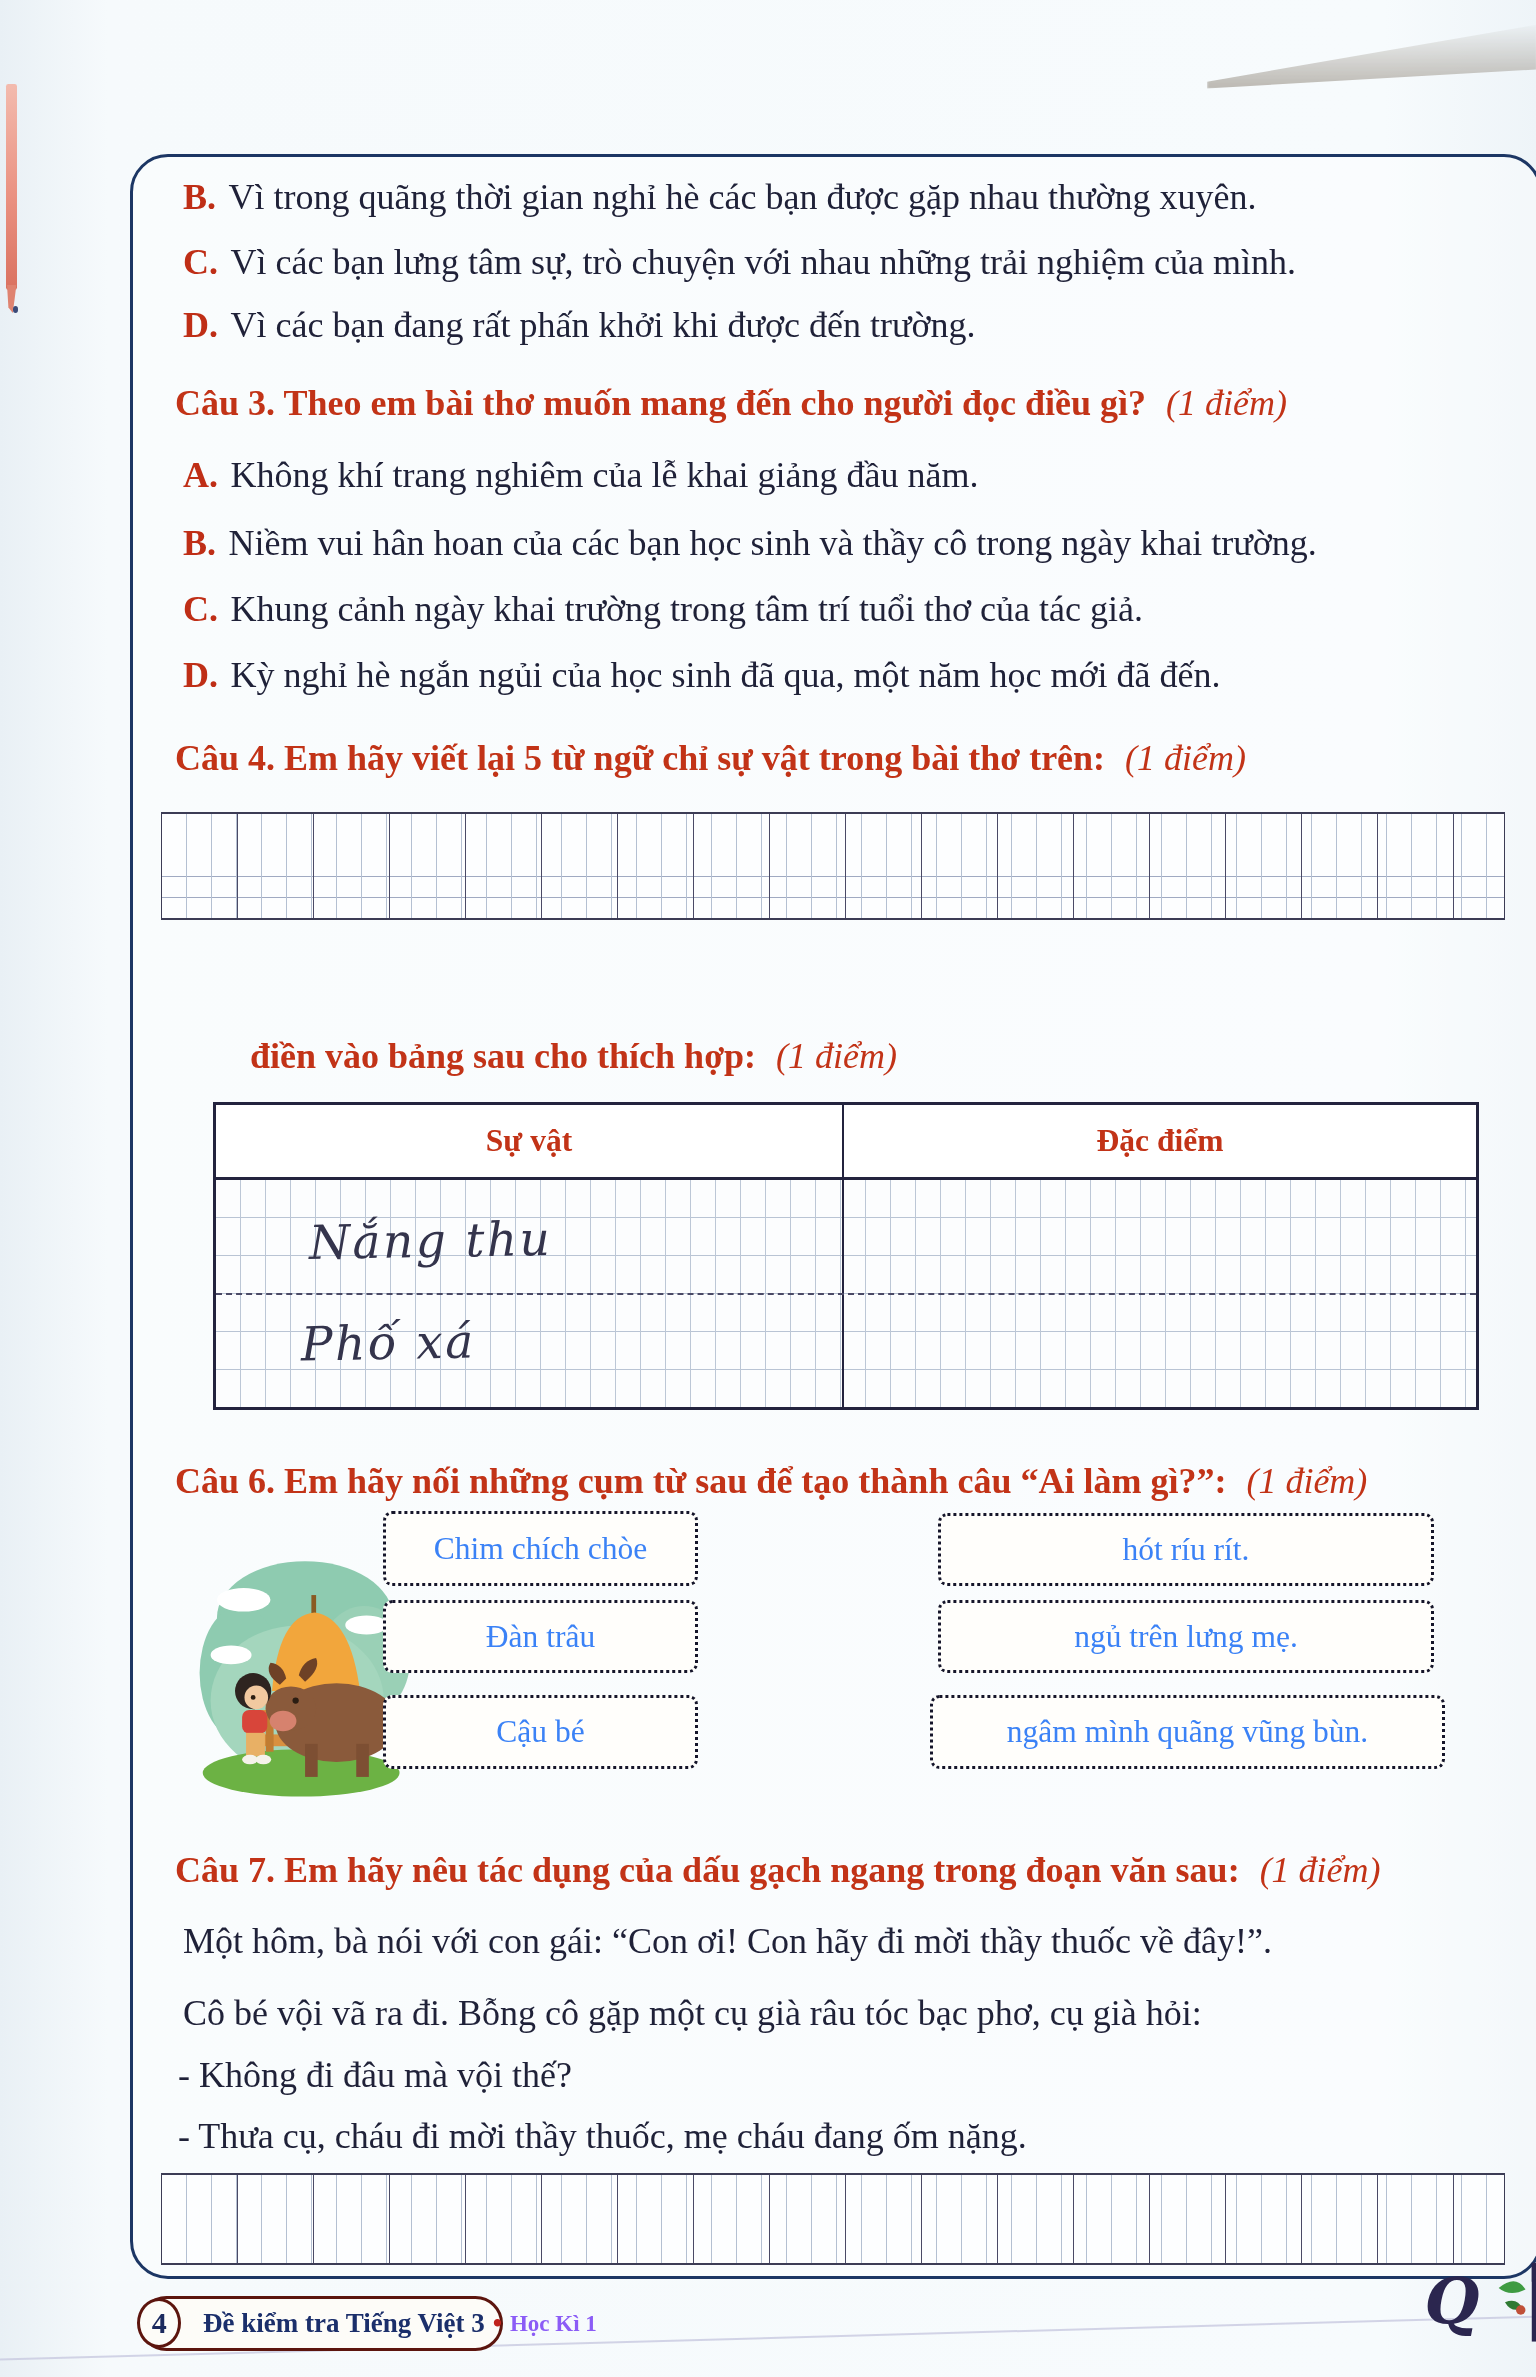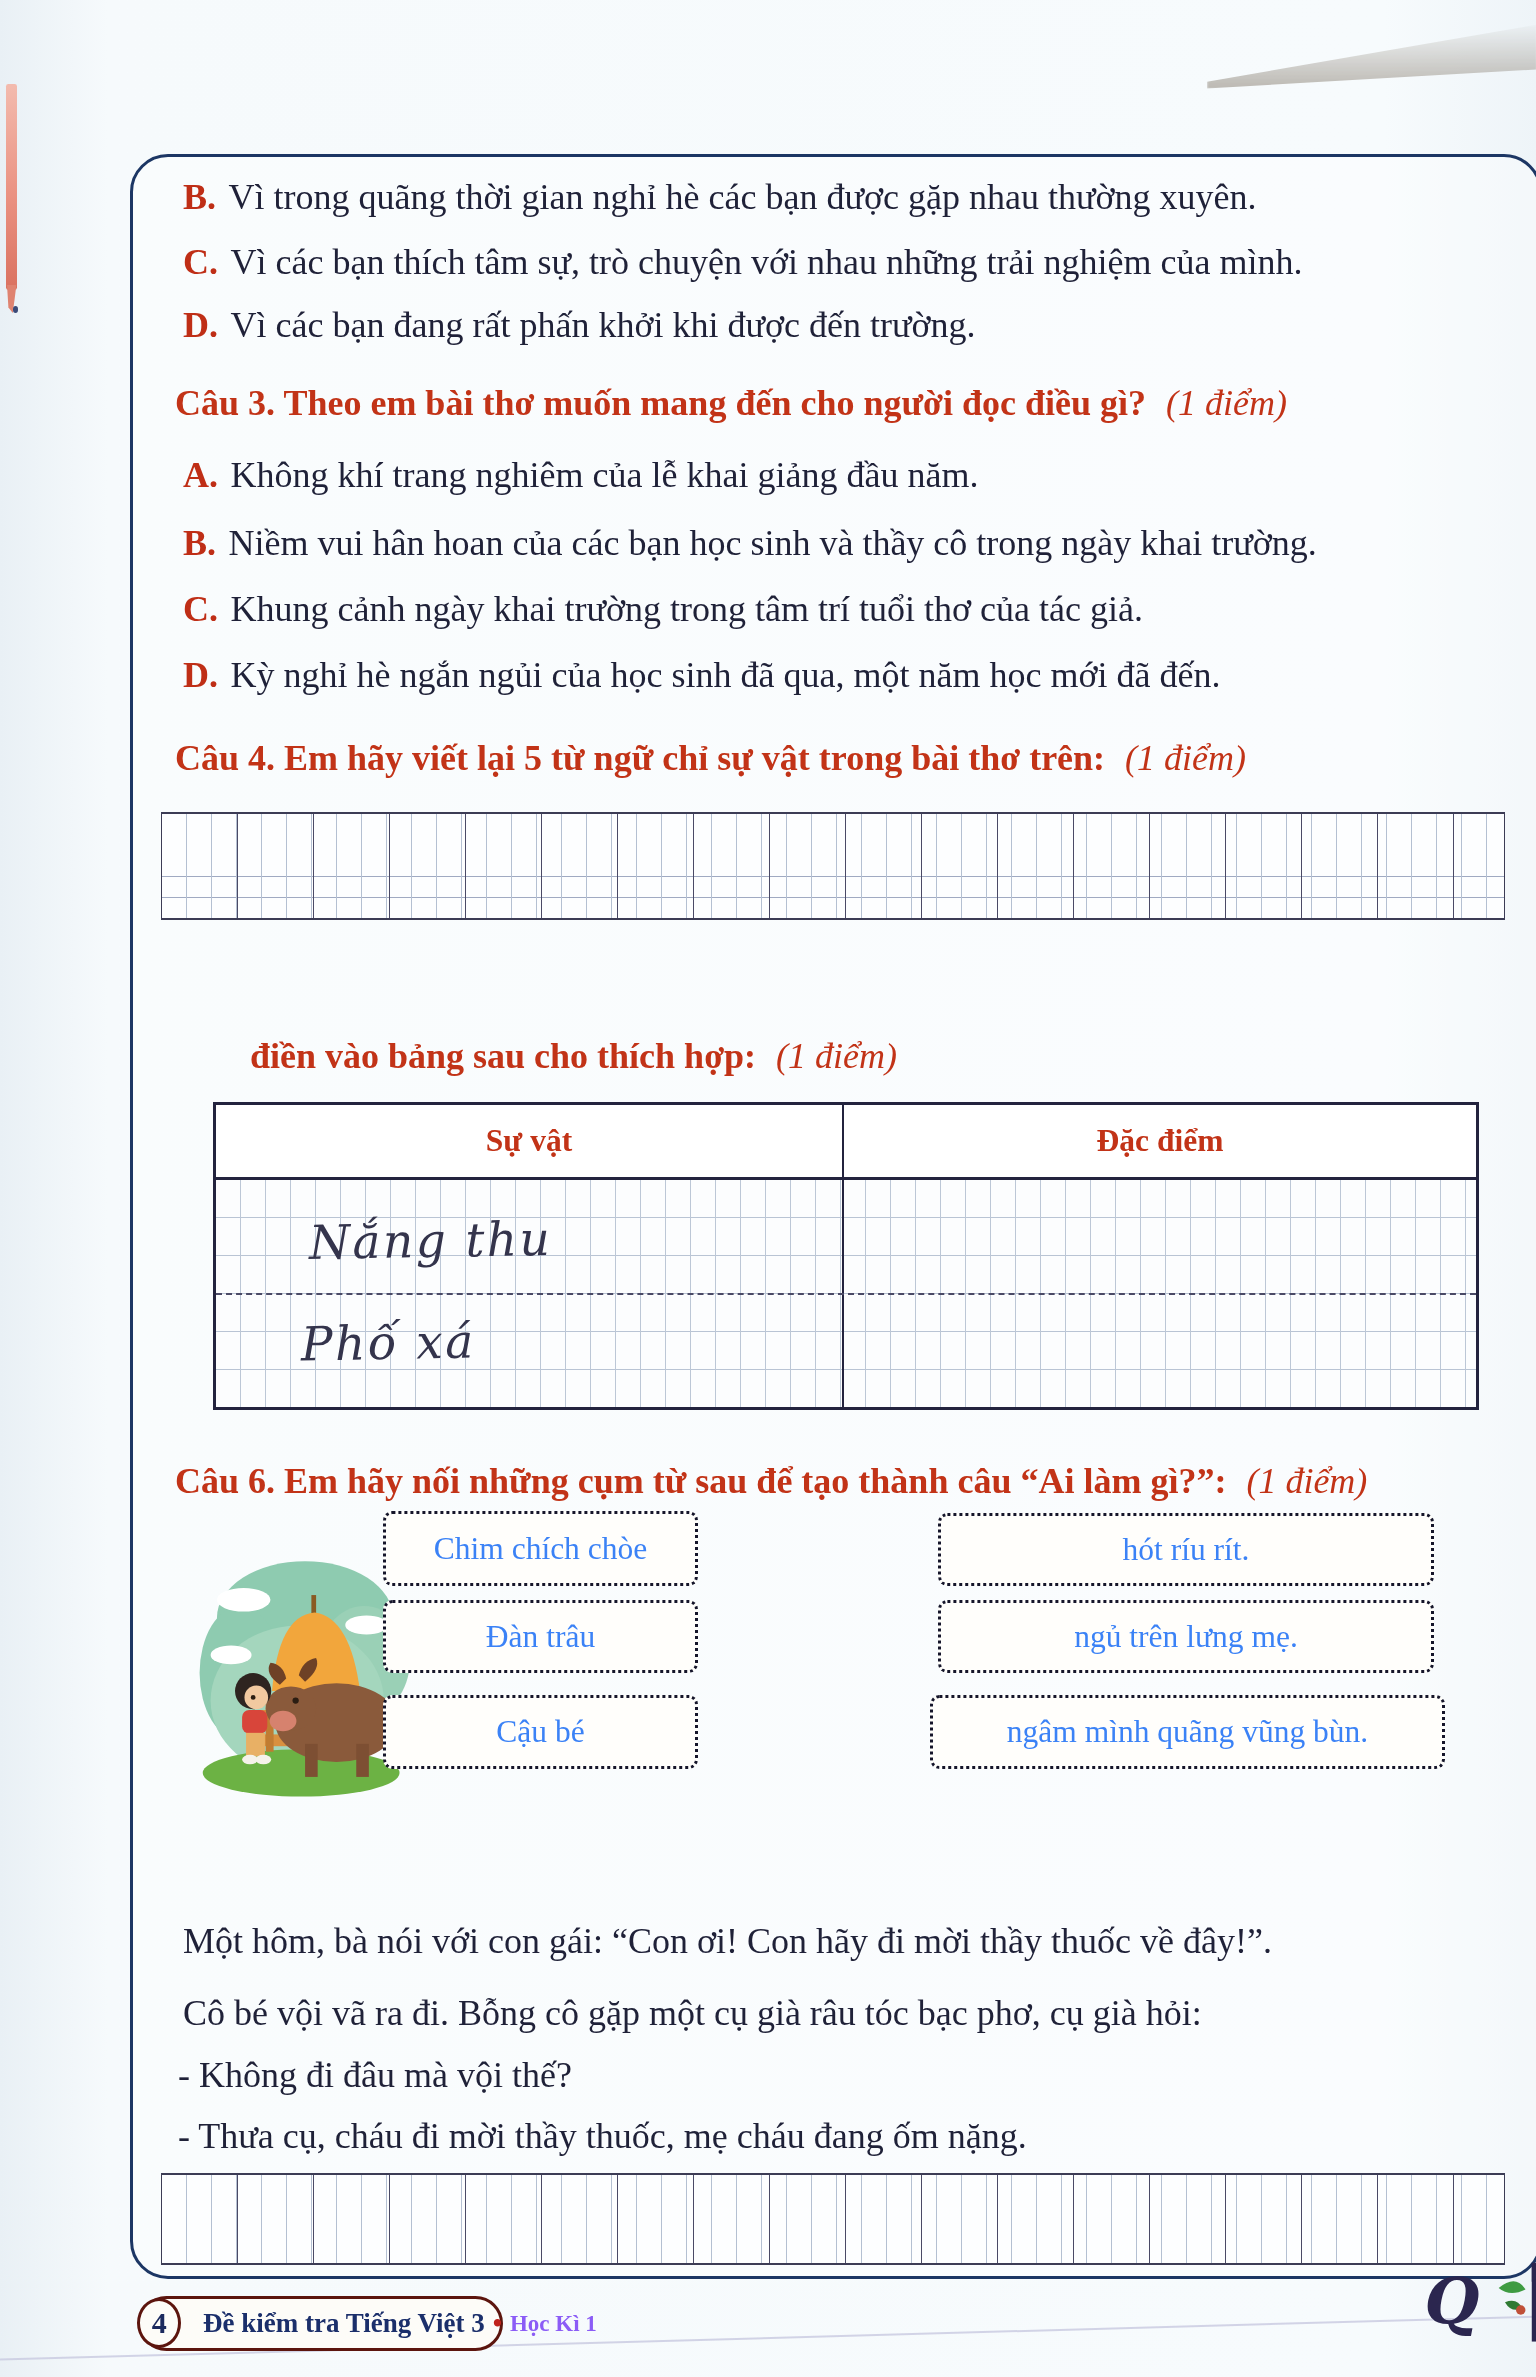--- a/index.html
+++ b/index.html
@@ -74,21 +74,21 @@
   <div class="blue-dot"></div>
   <div class="gray-wedge"></div>
   <div class="diag-line"></div>
 
   <div class="content-box"></div>
 
   <div class="line opt" style="left:183px;top:177px">
     <span class="letter">B.</span><span>Vì trong quãng thời gian nghỉ hè các bạn được gặp nhau thường xuyên.</span>
   </div>
   <div class="line opt" style="left:183px;top:242px">
-    <span class="letter">C.</span><span>Vì các bạn thích tâm sự, trò chuyện với nhau những trải nghiệm của mình.</span>
+    <span class="letter">C.</span><span>Vì các bạn lưng tâm sự, trò chuyện với nhau những trải nghiệm của mình.</span>
   </div>
   <div class="line opt" style="left:183px;top:305px">
     <span class="letter">D.</span><span>Vì các bạn đang rất phấn khởi khi được đến trường.</span>
   </div>
 
   <div class="line qhead" style="left:175px;top:383px">
     <span>Câu 3.</span>
     <span>Theo em bài thơ muốn mang đến cho người đọc điều gì?</span>
     <span class="pts">(1 điểm)</span>
   </div>
@@ -168,20 +168,25 @@
     <ellipse cx="97" cy="275" rx="10" ry="6" fill="#f5f2ea"></ellipse>
   </svg>
 
   <div class="mbox" style="left:383px;top:1511px;width:309px;height:69px">Chim chích chòe</div>
   <div class="mbox" style="left:938px;top:1513px;width:490px;height:67px">hót ríu rít.</div>
   <div class="mbox" style="left:383px;top:1600px;width:309px;height:67px">Đàn trâu</div>
   <div class="mbox" style="left:938px;top:1600px;width:490px;height:67px">ngủ trên lưng mẹ.</div>
   <div class="mbox" style="left:383px;top:1695px;width:309px;height:68px">Cậu bé</div>
   <div class="mbox" style="left:930px;top:1695px;width:509px;height:68px">ngâm mình quãng vũng bùn.</div>
 
+  <div class="line qhead" style="left:175px;top:1850px">
+    <span>Câu 7.</span>
+    <span>Em hãy nêu tác dụng của dấu gạch ngang trong đoạn văn sau:</span>
+    <span class="pts">(1 điểm)</span>
+  </div>
   <div class="line" style="left:183px;top:1921px">Một hôm, bà nói với con gái: “Con ơi! Con hãy đi mời thầy thuốc về đây!”.</div>
   <div class="line" style="left:183px;top:1993px">Cô bé vội vã ra đi. Bỗng cô gặp một cụ già râu tóc bạc phơ, cụ già hỏi:</div>
   <div class="line" style="left:178px;top:2055px">- Không đi đâu mà vội thế?</div>
   <div class="line" style="left:178px;top:2116px">- Thưa cụ, cháu đi mời thầy thuốc, mẹ cháu đang ốm nặng.</div>
 
   <div class="writing-grid" style="left:161px;top:2173px;width:1342px;height:88px"></div>
 
   <div class="footer-pill">
     <div class="footer-circle">4</div>
     <span class="footer-title">Đề kiểm tra Tiếng Việt 3</span>

